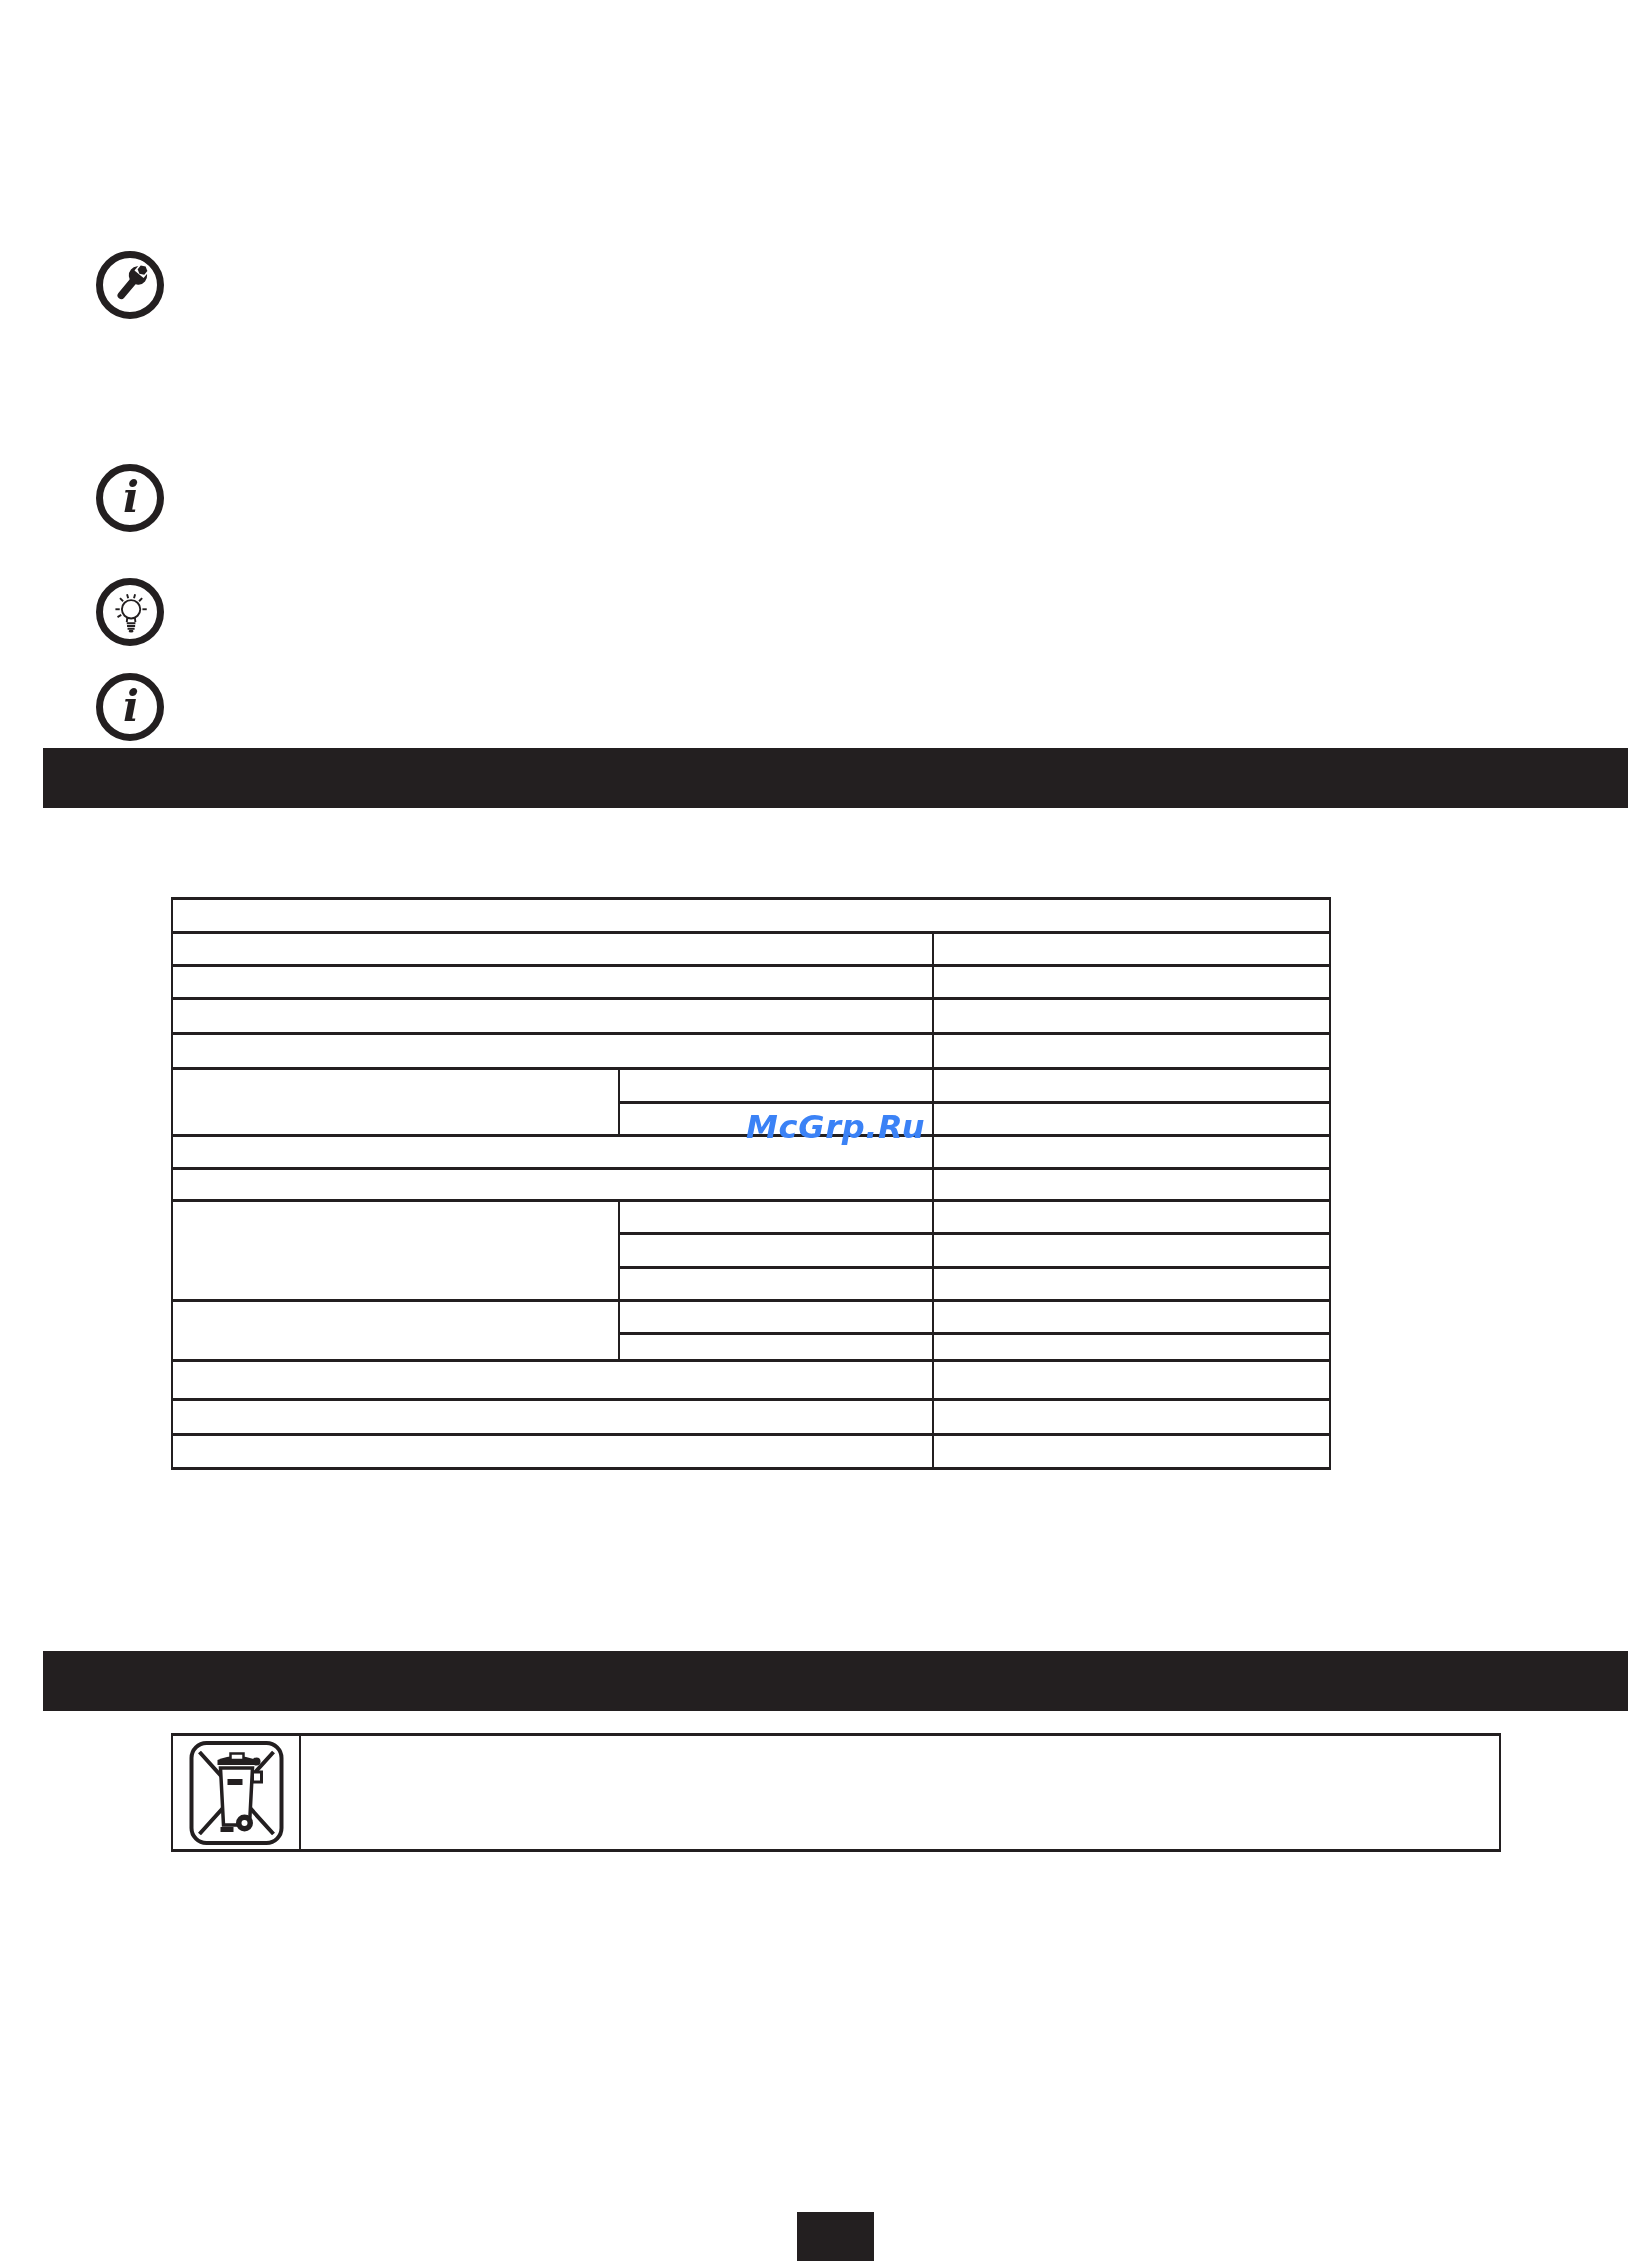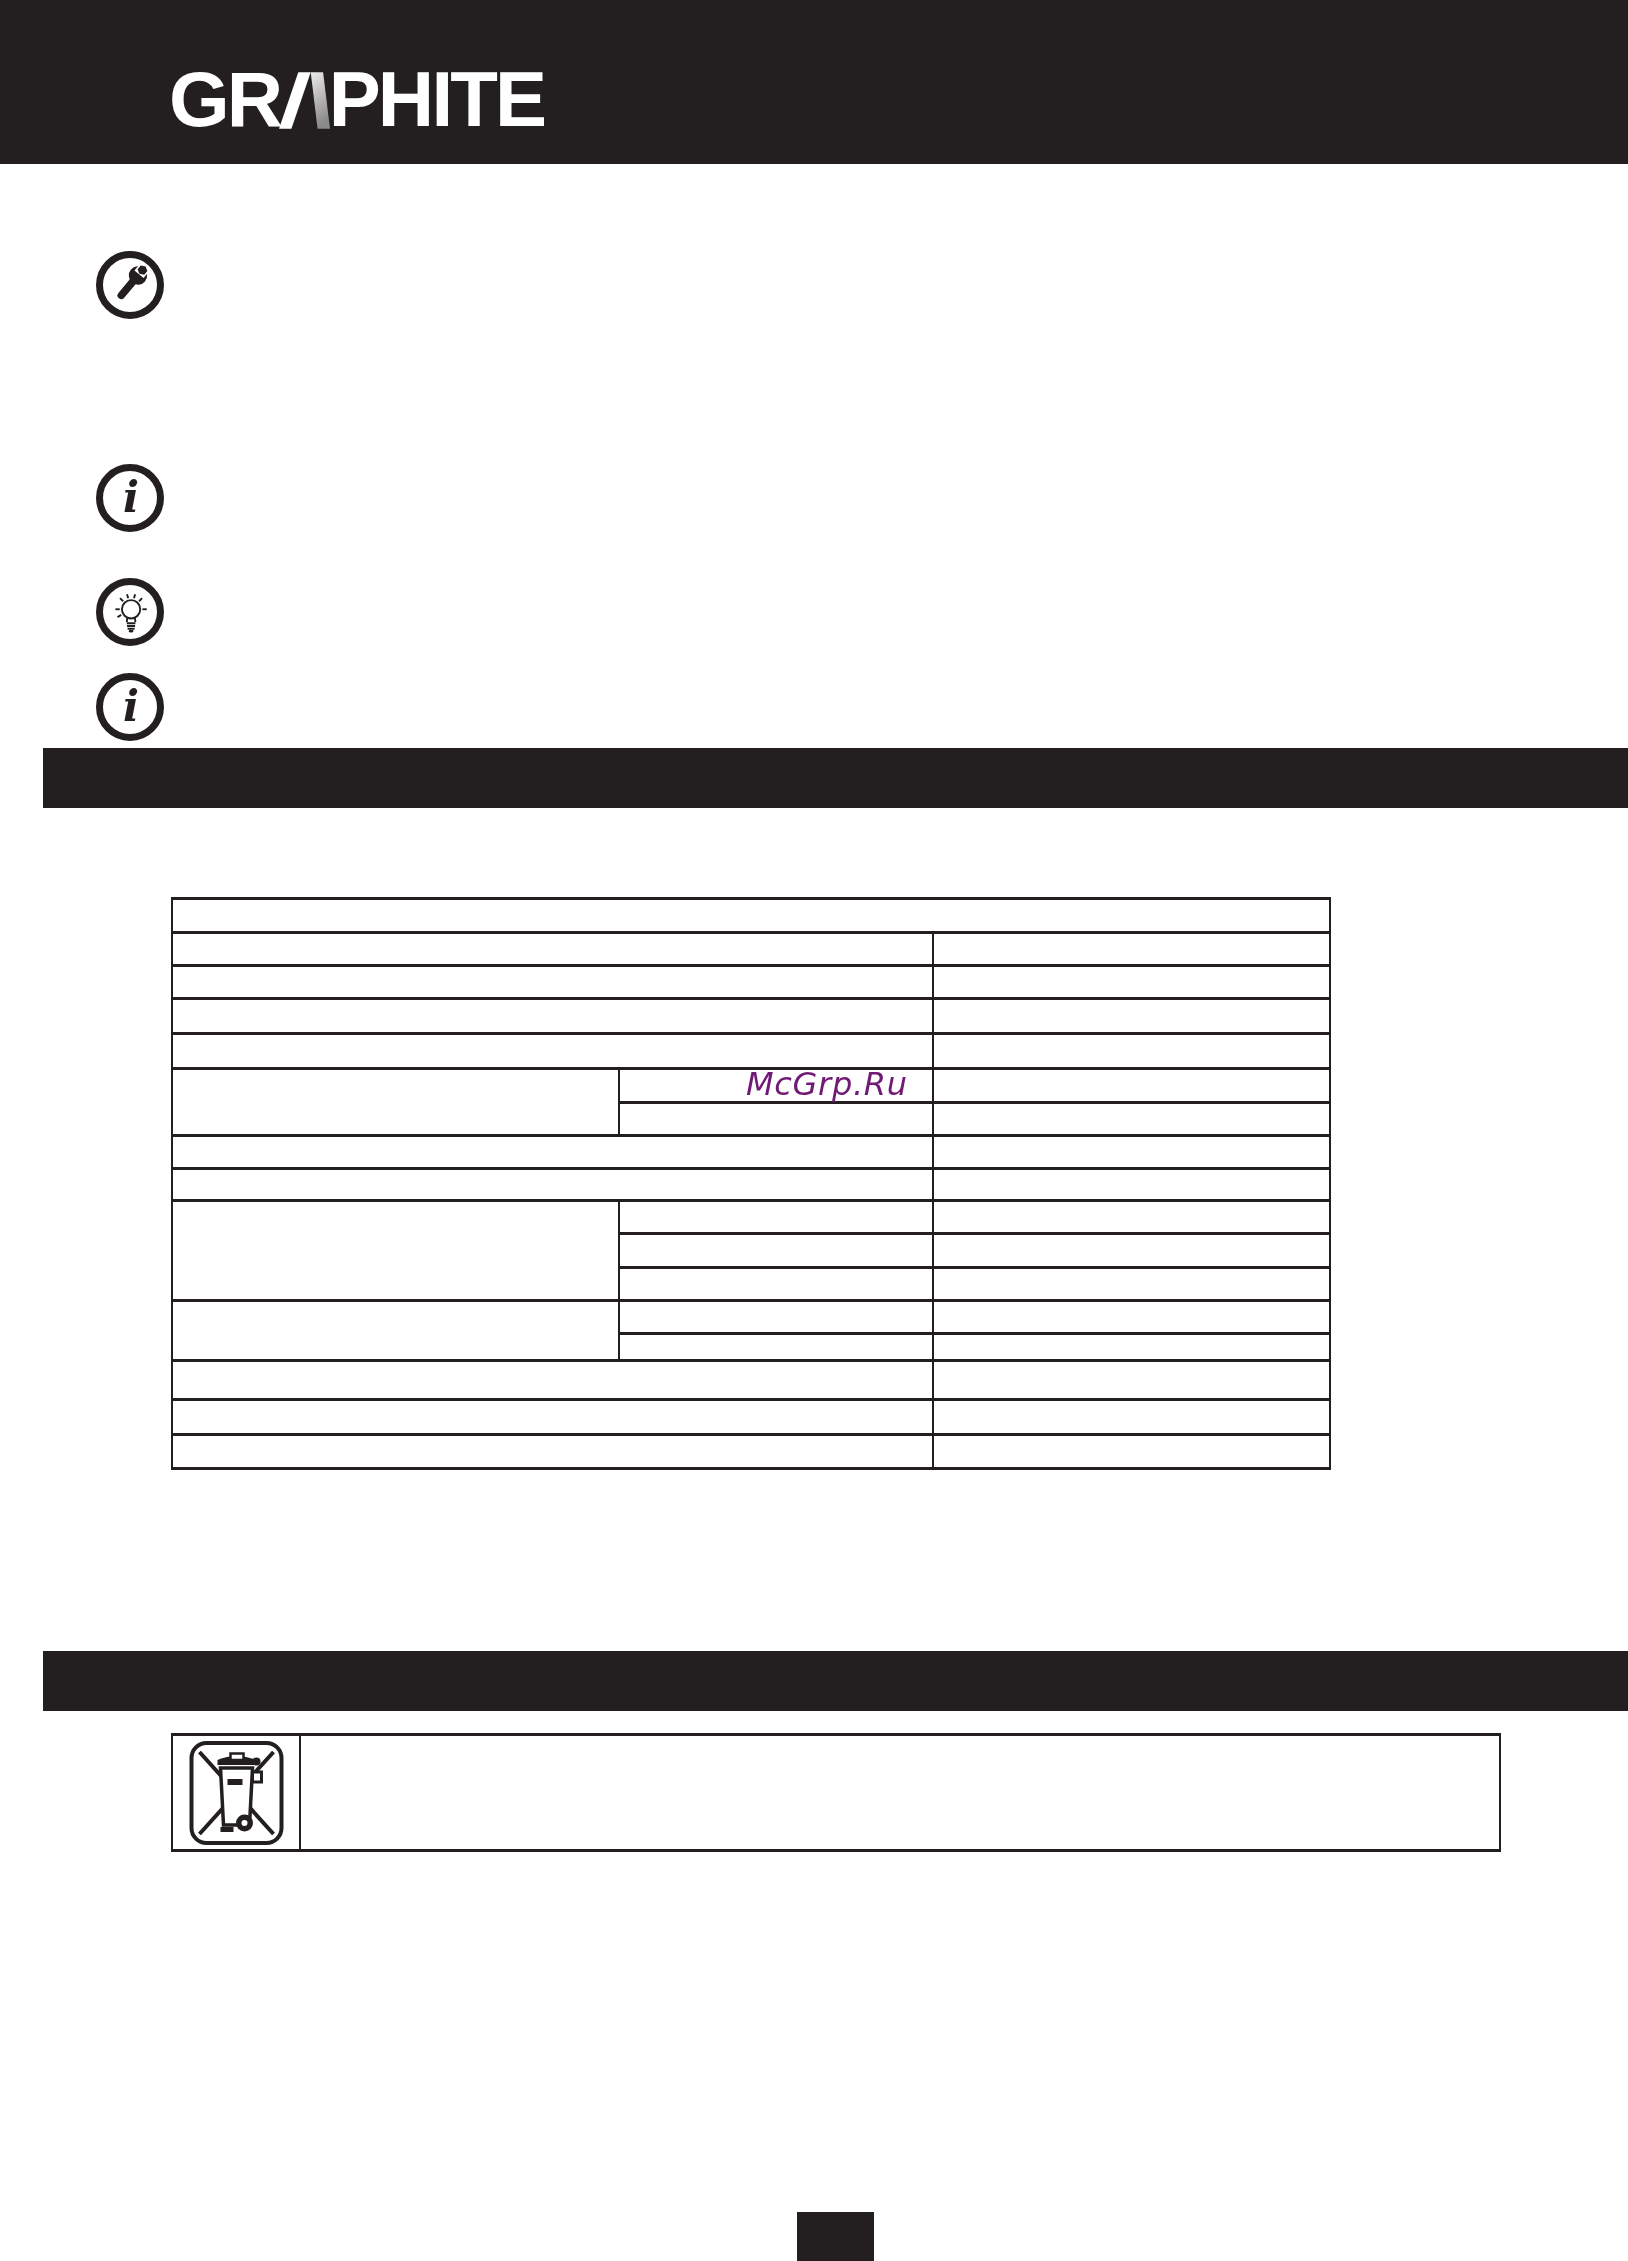--- a/index.html
+++ b/index.html
@@ -59,28 +59,29 @@
   }
   table.spec td{
     border-color:#231f20;
     border-style:solid;
     border-width:3.5px 2.1px;
     padding:0;
   }
 
   
   .watermark{
-    position:absolute;left:746px;top:1068px;
+    position:absolute;left:746px;top:1111px;
     font-family:"DejaVu Sans", sans-serif;
     font-style:italic;
     font-size:32px;
     line-height:32px;
-    color:#701a75;
+    color:#3b82f6;
     z-index:5;
     letter-spacing:0.7px;
+    font-weight:bold;
   }
 
   
   .weee{
     position:absolute;left:171px;top:1733px;width:1330px;height:119px;
     box-sizing:border-box;
     border:solid #231f20;
     border-width:3.5px 2.8px;
     display:flex;
     background:#ffffff;
@@ -100,36 +101,20 @@
     color:#ffffff;
     display:flex;align-items:center;justify-content:center;
     font-size:25px;font-weight:bold;
   }
 </style>
 </head>
 <body>
 
 <div class="page">
 
-  <div class="masthead">
-    <div class="logo">
-      <span class="logo-text">GR</span>
-      <svg class="logo-a" width="51" height="57" viewBox="0 0 74 82">
-        <defs>
-          <linearGradient id="agrad" x1="0" y1="0" x2="0.25" y2="1">
-            <stop offset="0" stop-color="#ececec"></stop>
-            <stop offset="1" stop-color="#8a8a8a"></stop>
-          </linearGradient>
-        </defs>
-        <polygon points="28,0 46,0 18,82 0,82" fill="#ffffff"></polygon>
-        <polygon points="46,0 64,0 74,82 56,82" fill="url(#agrad)"></polygon>
-      </svg>
-      <span class="logo-text">PHITE</span>
-    </div>
-  </div>
 
   <div class="badge" style="top:251px;">
     <svg width="54" height="54" viewBox="0 0 100 100">
       <g transform="rotate(40 50 50)">
         <rect x="43" y="34" width="14" height="48" rx="7" fill="#231f20"></rect>
         <circle cx="50" cy="27" r="17" fill="#231f20"></circle>
         <rect x="39" y="2" width="22" height="22" fill="#ffffff"></rect>
         <polygon points="50,5 58,9.5 58,18.5 50,23 42,18.5 42,9.5" fill="#231f20"></polygon>
       </g>
     </svg>

